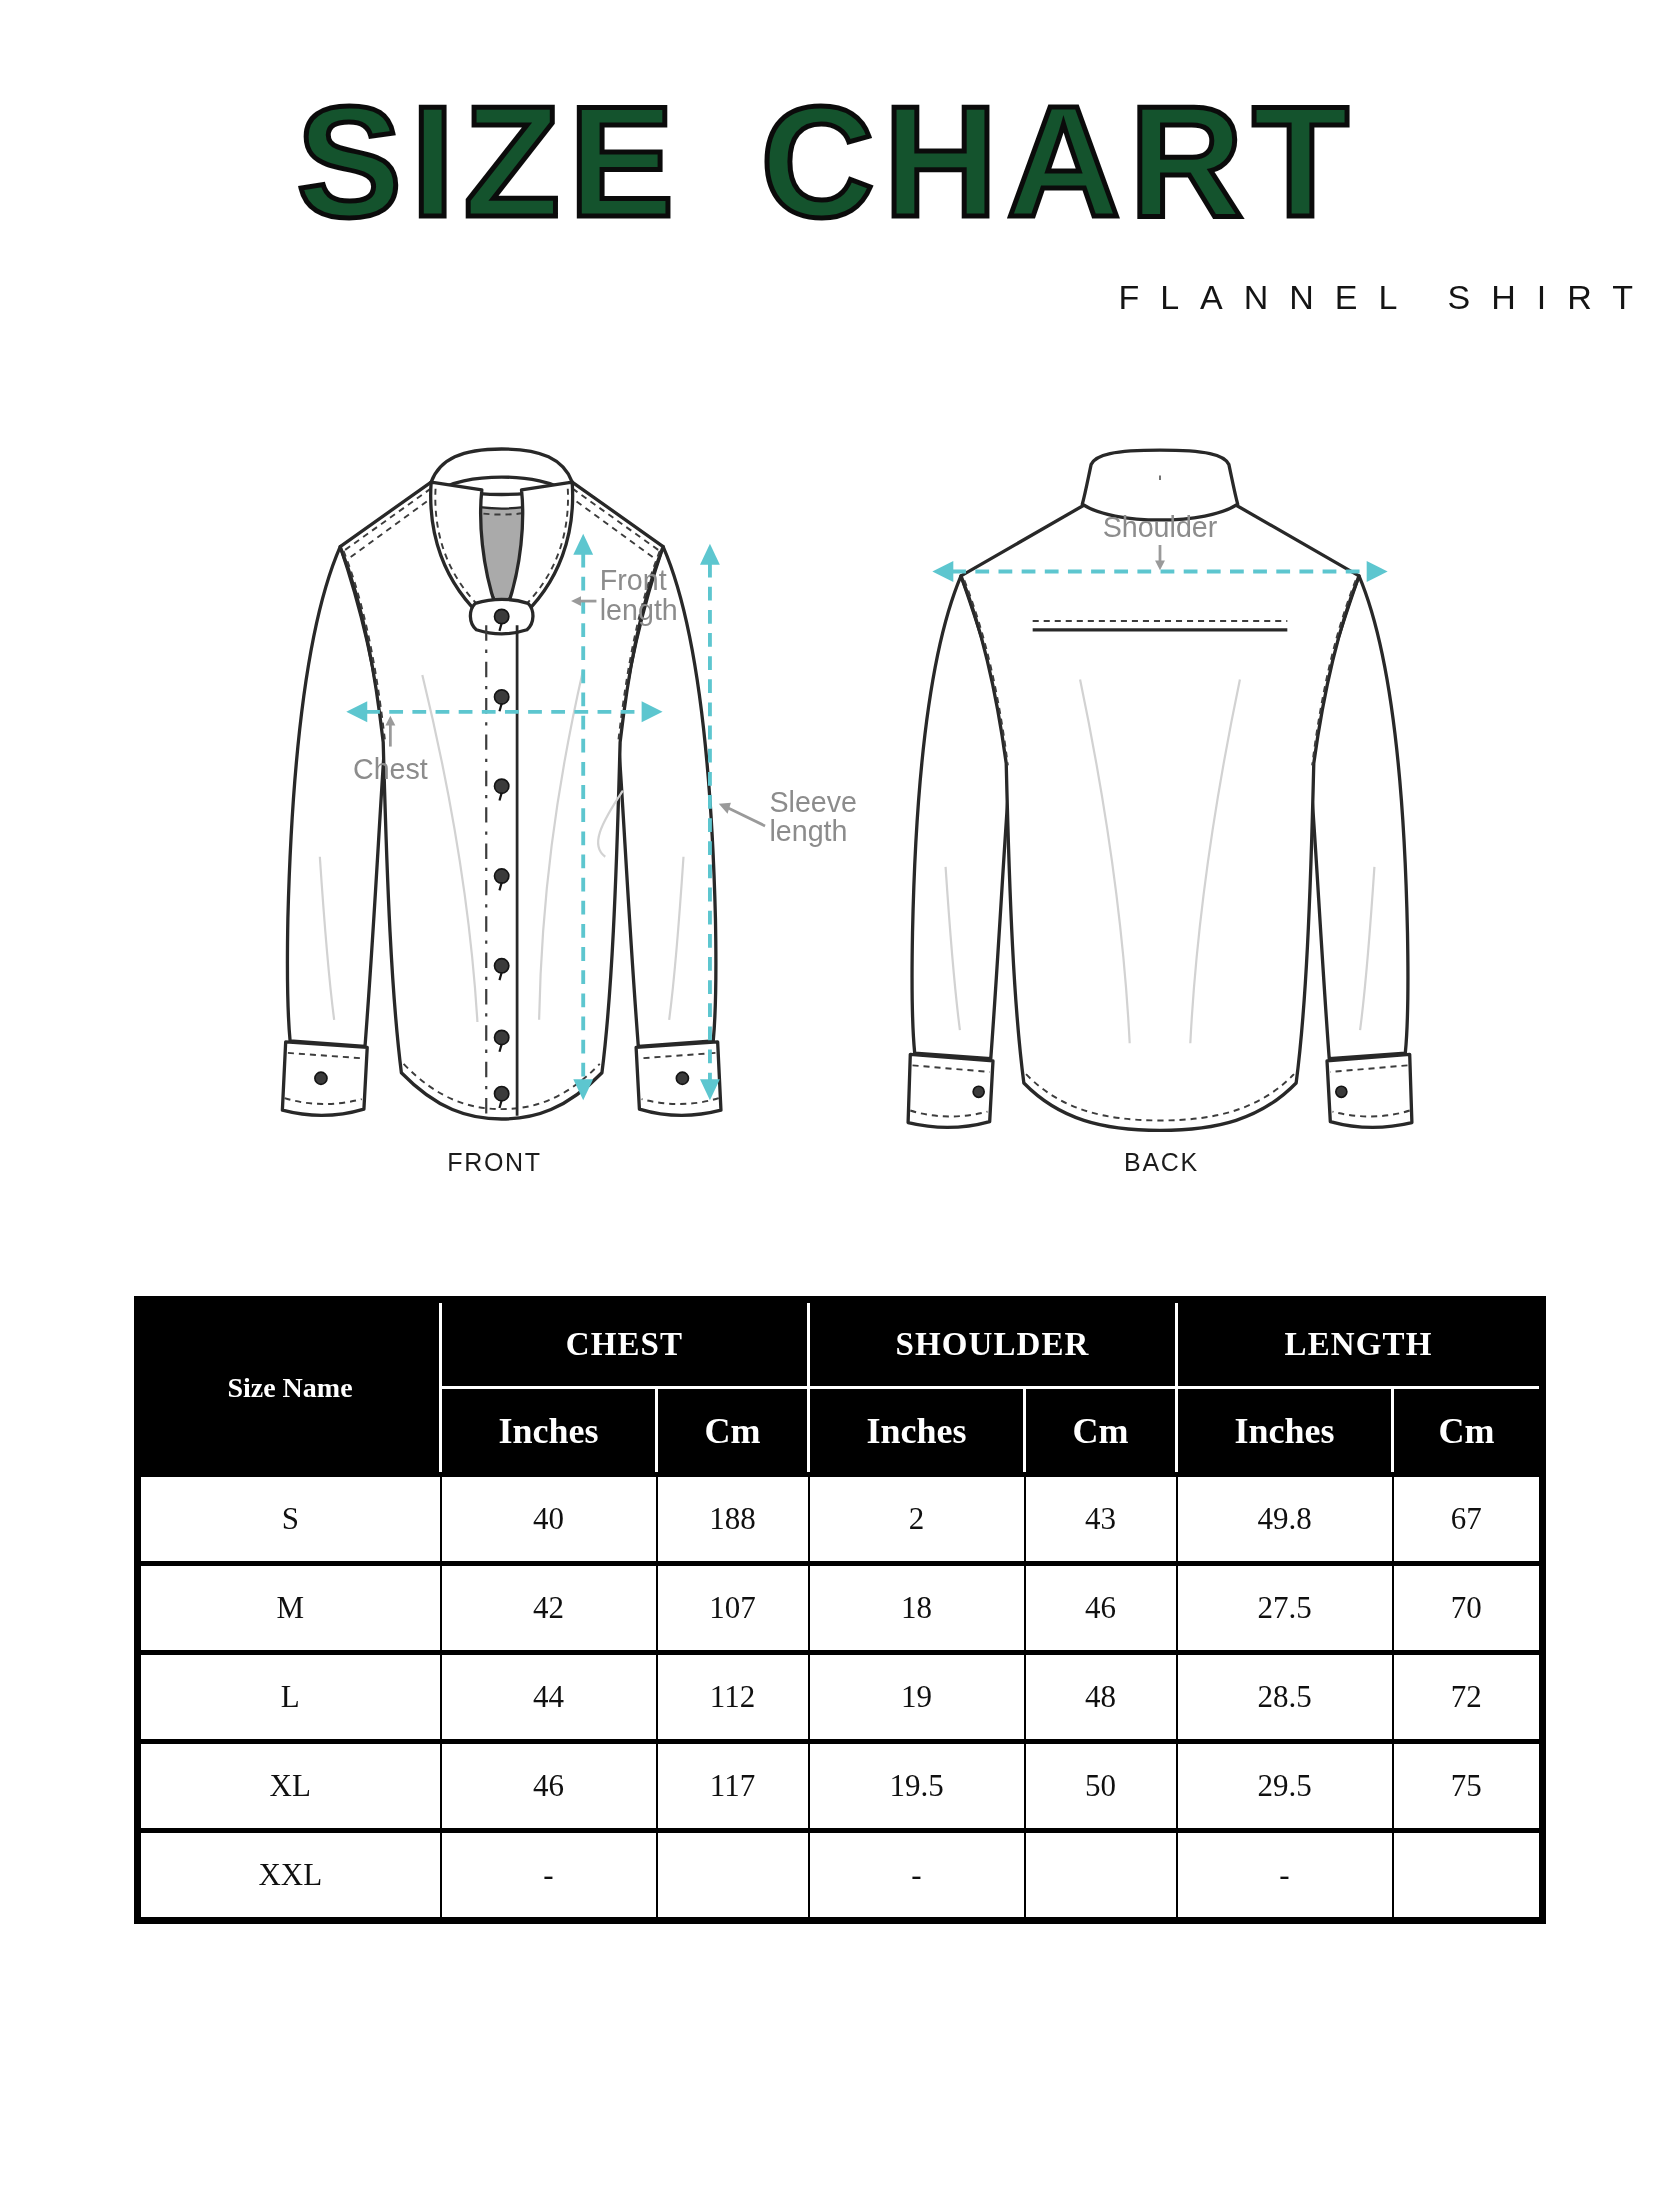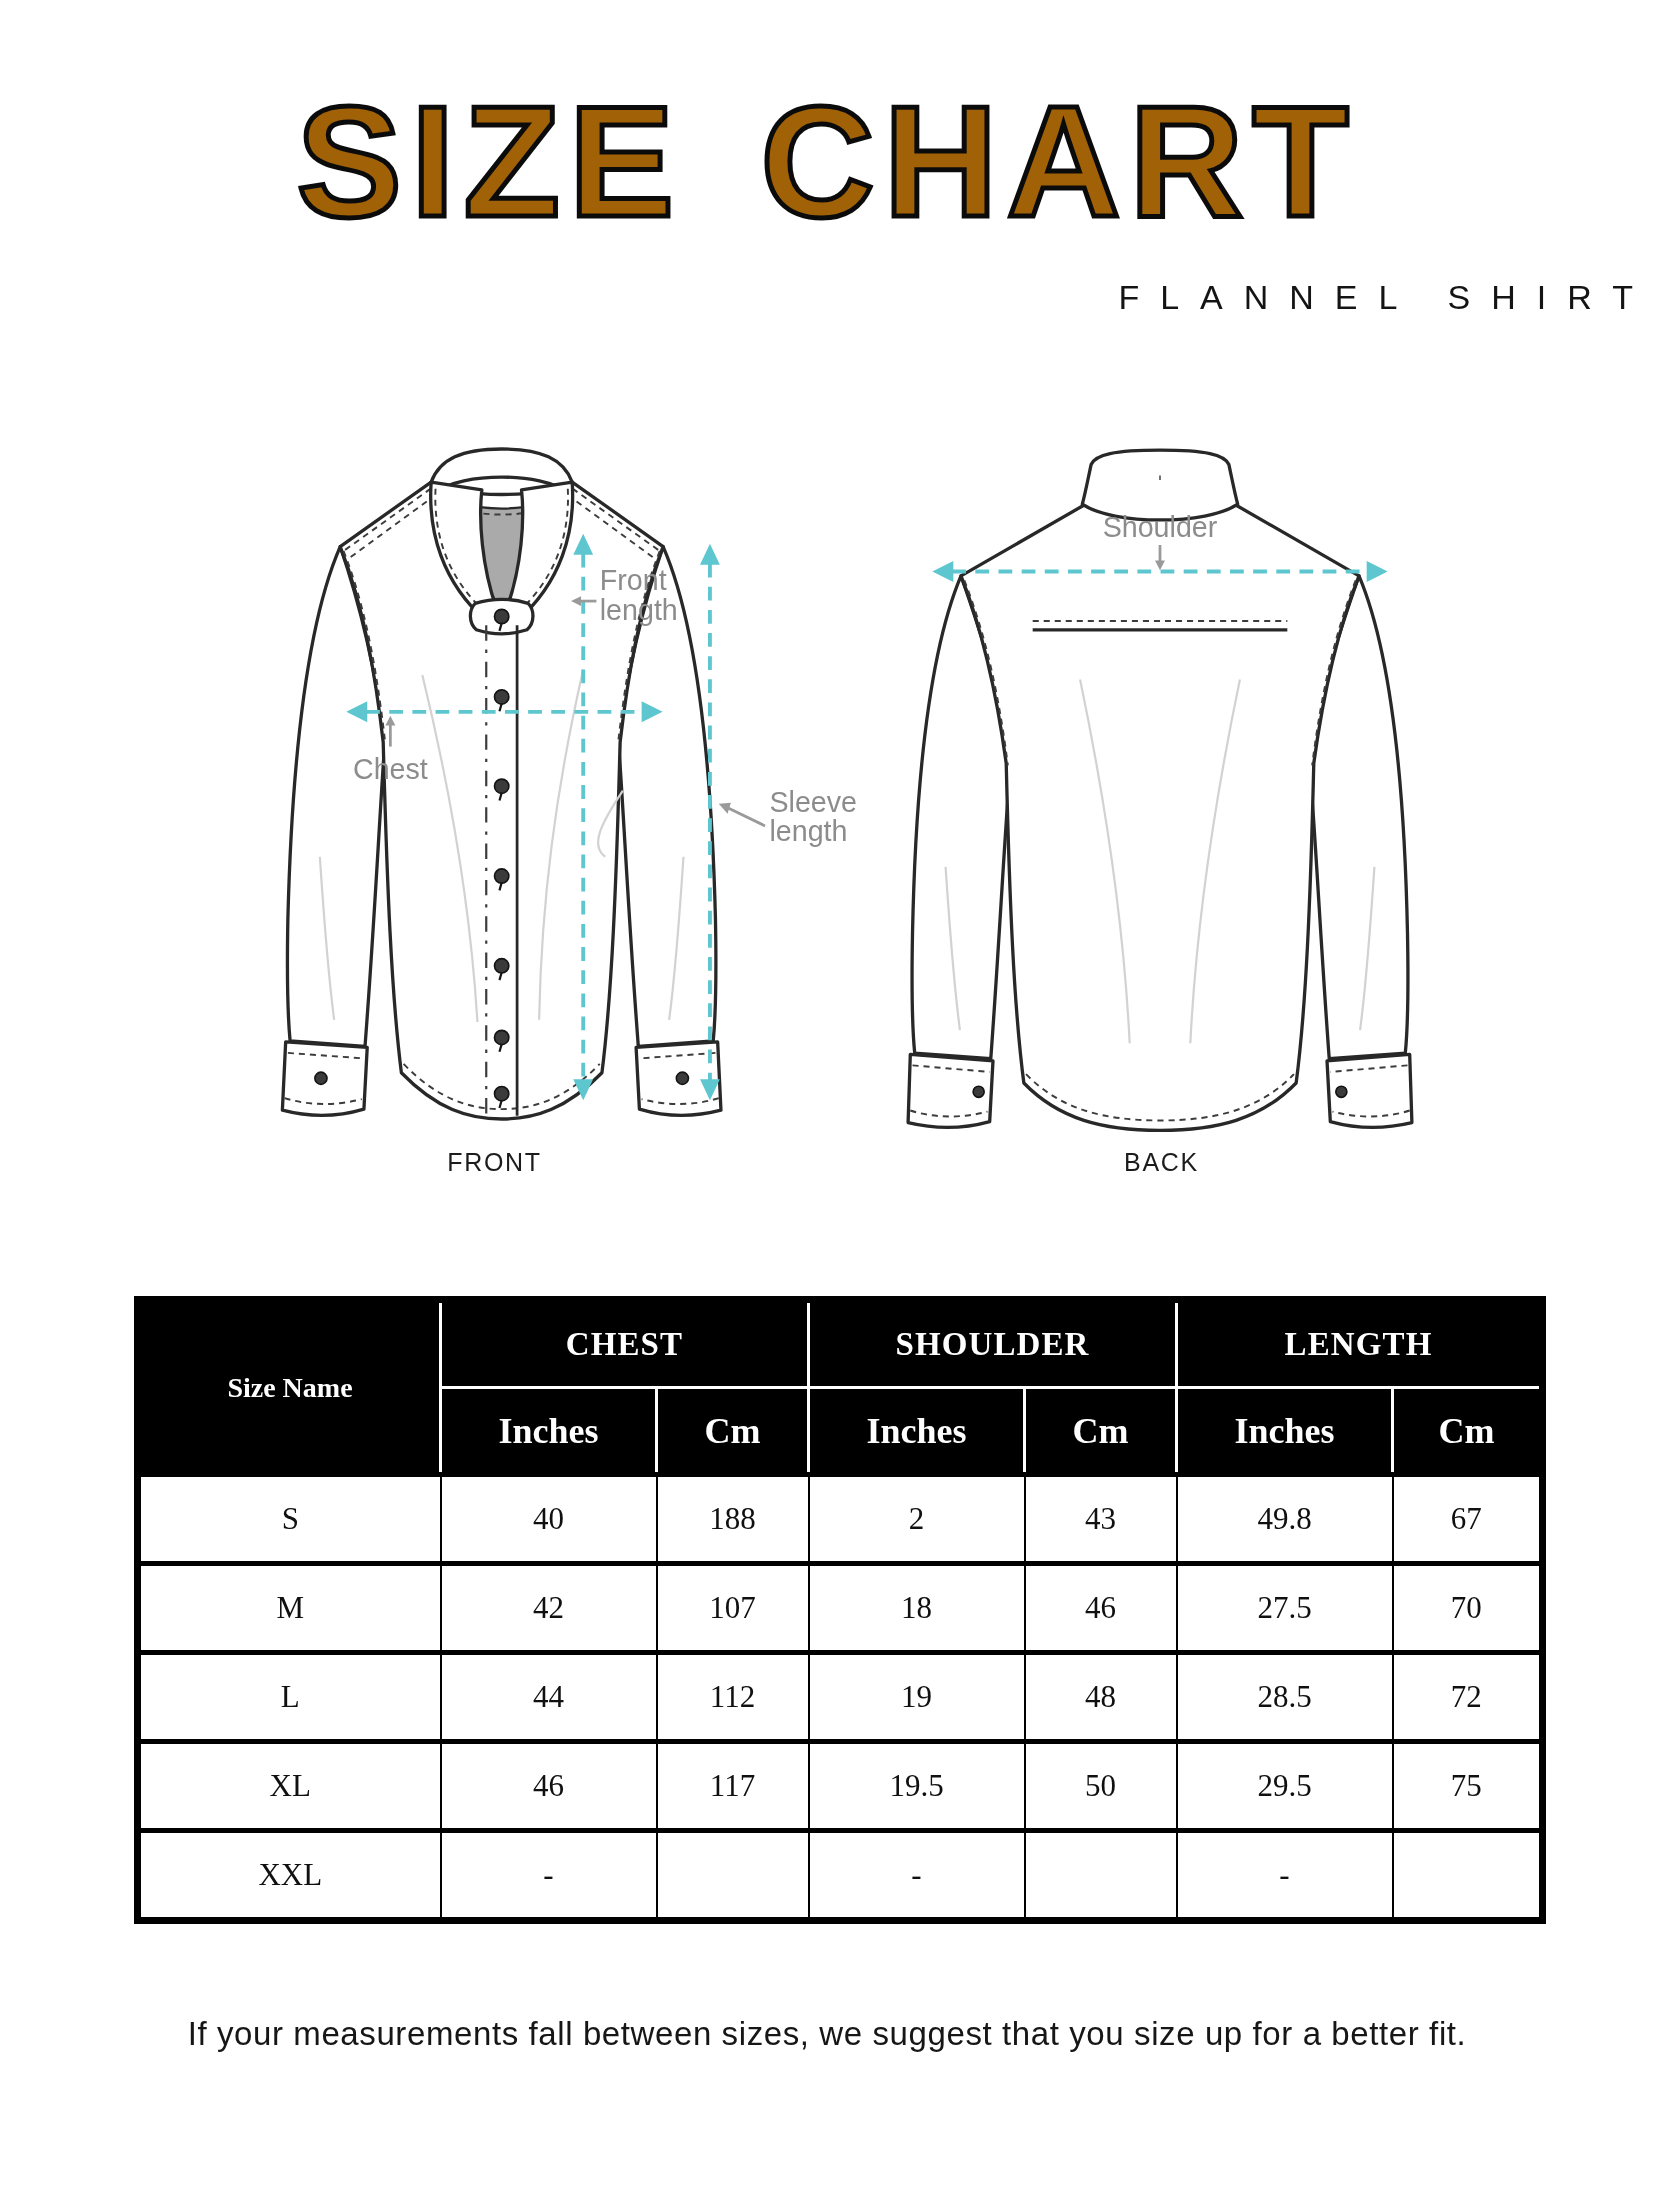--- a/index.html
+++ b/index.html
@@ -1,21 +1,21 @@
 <!DOCTYPE html>
 <html style="font-size:8.8px"><head>
 <meta charset="utf-8">
 <style>
   html,body{margin:0;padding:0;}
   body{width:1654px;height:2205px;background:#ffffff;font-family:"Liberation Sans",sans-serif;}
   .page{position:relative;width:1654px;height:2205px;background:#fff;overflow:hidden;}
 
   .title{
     position:absolute;top:82px;left:0;width:1654px;text-align:center;
-    font-size:158px;font-weight:bold;color:#a16207;letter-spacing:8.8px;word-spacing:25px;
+    font-size:158px;font-weight:bold;color:#14532d;letter-spacing:8.8px;word-spacing:25px;
     -webkit-text-stroke:5px #0b0b0b;line-height:1;
   }
   .subtitle{
     position:absolute;top:280px;left:0;width:1654px;text-align:right;
     font-size:34px;font-weight:normal;color:#141414;letter-spacing:21px;padding-left:21px;
     box-sizing:border-box;line-height:1;
   }
 
   .shirt-svg{position:absolute;}
   .front-svg{left:237px;top:438px;width:623px;height:697px;}
@@ -274,16 +274,15 @@
         <td>-</td>
         <td></td>
         <td>-</td>
         <td></td>
         <td>-</td>
         <td></td>
       </tr>
     </tbody>
   </table>
 
-  <div class="footer-line footer-1">If your measurements fall between sizes, we suggest that you size up for a better fit.</div>
 
 </div>
 
 
 </body></html>

